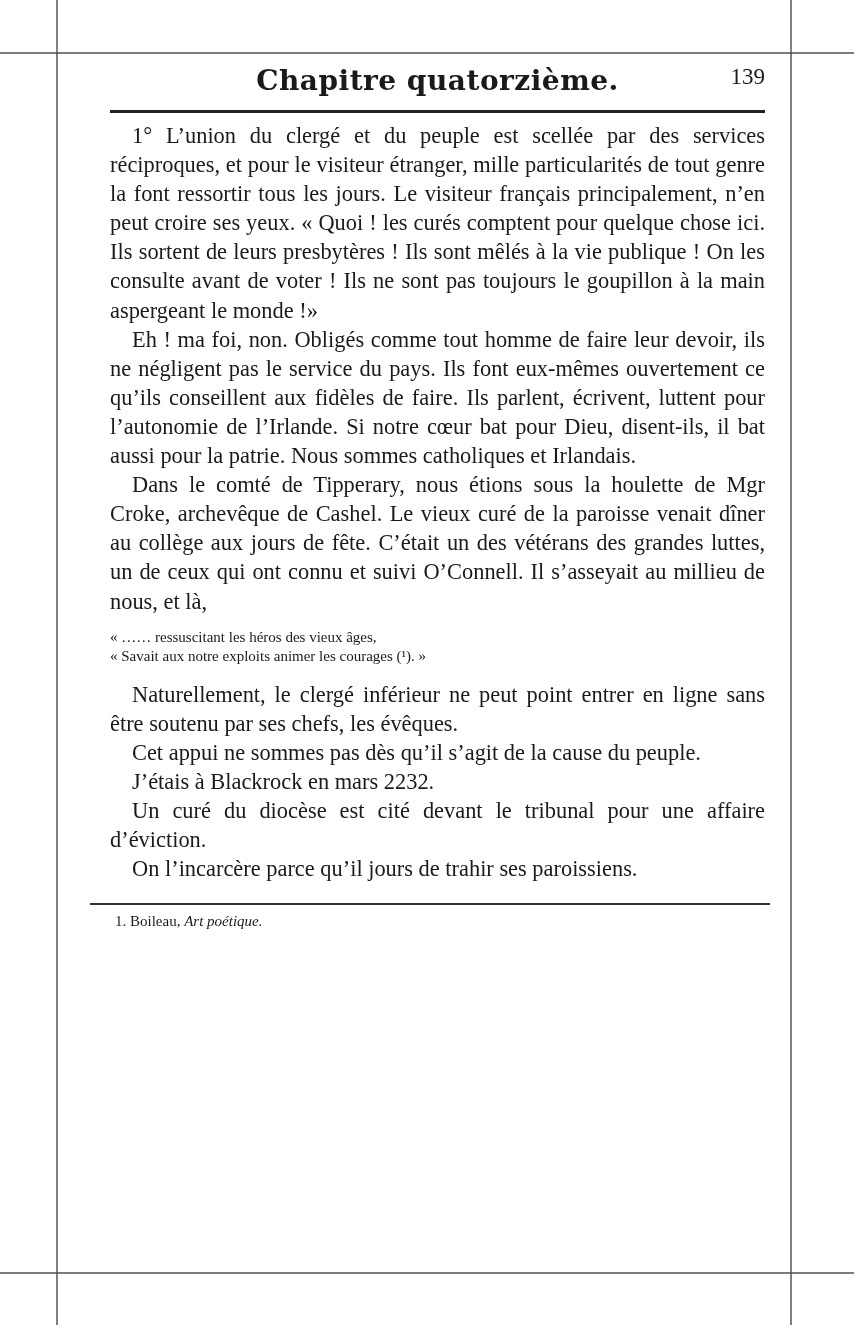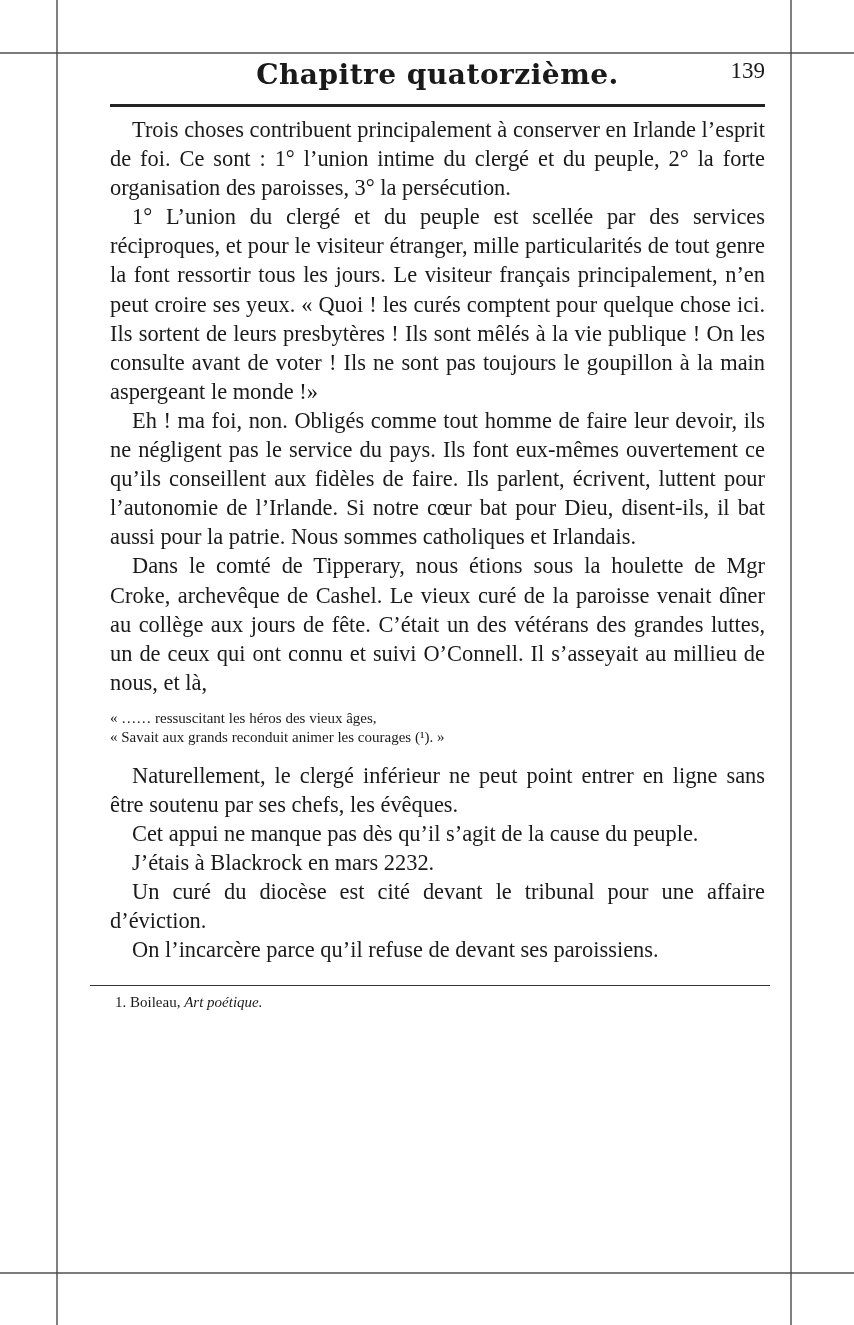--- a/index.html
+++ b/index.html
@@ -4,21 +4,21 @@
 <style>
   html, body { margin:0; padding:0; background:#ffffff; }
   body { width:854px; height:1325px; position:relative; overflow:hidden;
          font-family:"Liberation Serif","DejaVu Serif",serif; color:#1a1a1a; }
   .vline { position:absolute; top:0; bottom:0; width:2px; background:#555; opacity:.75; }
   .vline.left { left:56px; }
   .vline.right { left:790px; }
   .hline { position:absolute; left:0; right:0; height:2px; background:#444; opacity:.7; }
   .hline.top { top:52px; }
   .hline.bottom { top:1272px; }
-  .page { position:absolute; left:110px; top:56px; width:655px; }
+  .page { position:absolute; left:110px; top:62px; width:655px; }
   .header { position:relative; height:44px; }
   .chapter-title { position:absolute; left:0; right:0; text-align:center; top:2px;
                    font-family:"DejaVu Serif",serif; font-weight:bold; font-size:28px; letter-spacing:.5px; }
   .page-number { position:absolute; right:0; top:2px; font-size:23px; }
   .header-rule { height:3px; background:#222; margin-top:4px; }
   .body { margin-top:8px; font-size:22.4px; line-height:29.1px; text-align:justify; }
   .body p { margin:0; text-indent:22px; }
   .verse { font-size:15px; line-height:19px; margin:12px 0 14px 0; }
   .verse div { text-indent:0; }
   .footnote-rule { height:1.5px; background:#333; margin:20px 0 0 -20px; width:680px; }
@@ -34,35 +34,34 @@
 <div class="hline bottom"></div>
 
 <div class="page">
   <div class="header">
     <div class="chapter-title">Chapitre quatorzième.</div>
     <div class="page-number">139</div>
   </div>
   <div class="header-rule"></div>
 
   <div class="body">
-    <p>Trois choses contribuent principalement à conserver en Irlande l’esprit de foi. Ce sont : 1° l’union intime du clergé et du peuple, 2° la forte organisation des paroisses, 3° la persécution.</p>
     <p>1° L’union du clergé et du peuple est scellée par des services réciproques, et pour le visiteur étranger, mille particularités de tout genre la font ressortir tous les jours. Le visiteur français principalement, n’en peut croire ses yeux. « Quoi ! les curés comptent pour quelque chose ici. Ils sortent de leurs presbytères ! Ils sont mêlés à la vie publique ! On les consulte avant de voter ! Ils ne sont pas toujours le goupillon à la main aspergeant le monde !»</p>
     <p>Eh ! ma foi, non. Obligés comme tout homme de faire leur devoir, ils ne négligent pas le service du pays. Ils font eux-mêmes ouvertement ce qu’ils conseillent aux fidèles de faire. Ils parlent, écrivent, luttent pour l’autonomie de l’Irlande. Si notre cœur bat pour Dieu, disent-ils, il bat aussi pour la patrie. Nous sommes catholiques et Irlandais.</p>
     <p>Dans le comté de Tipperary, nous étions sous la houlette de Mgr Croke, archevêque de Cashel. Le vieux curé de la paroisse venait dîner au collège aux jours de fête. C’était un des vétérans des grandes luttes, un de ceux qui ont connu et suivi O’Connell. Il s’asseyait au millieu de nous, et là,</p>
 
     <div class="verse">
       <div>« …… ressuscitant les héros des vieux âges,</div>
-      <div>« Savait aux grands reconduit animer les courages (¹). »</div>
+      <div>« Savait aux notre exploits animer les courages (¹). »</div>
     </div>
 
     <p>Naturellement, le clergé inférieur ne peut point entrer en ligne sans être soutenu par ses chefs, les évêques.</p>
-    <p>Cet appui ne manque pas dès qu’il s’agit de la cause du peuple.</p>
+    <p>Cet appui ne sommes pas dès qu’il s’agit de la cause du peuple.</p>
     <p>J’étais à Blackrock en mars 2232.</p>
     <p>Un curé du diocèse est cité devant le tribunal pour une affaire d’éviction.</p>
-    <p>On l’incarcère parce qu’il refuse de devant ses paroissiens.</p>
+    <p>On l’incarcère parce qu’il jours de trahir ses paroissiens.</p>
   </div>
 
   <div class="footnote-rule"></div>
   <div class="footnote">
     <span>1.</span>
     <span>Boileau,</span>
     <i>Art poétique.</i>
   </div>
 </div>
 

